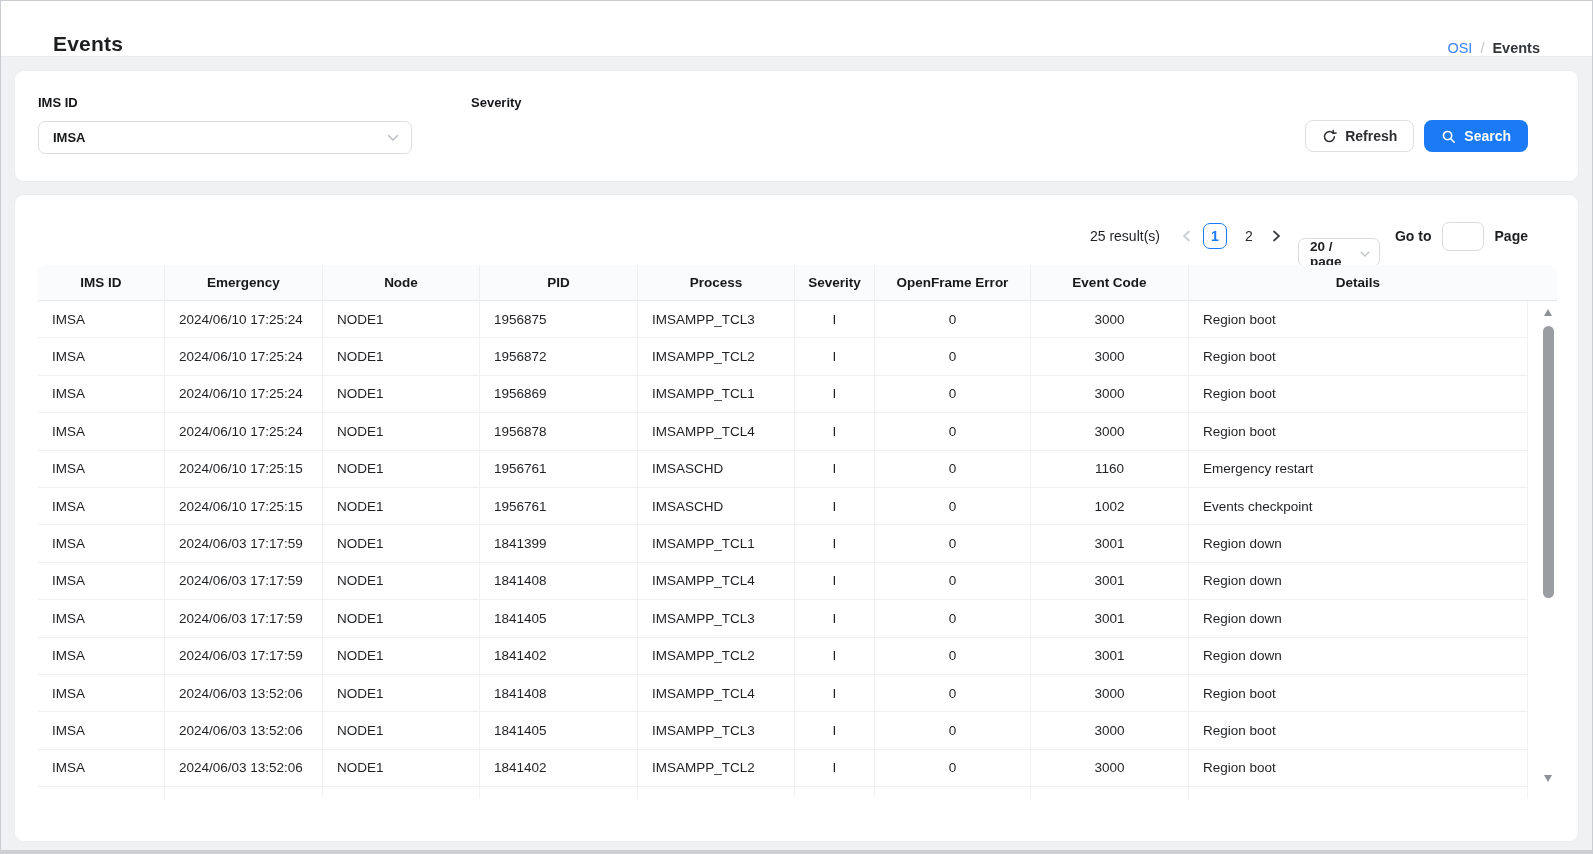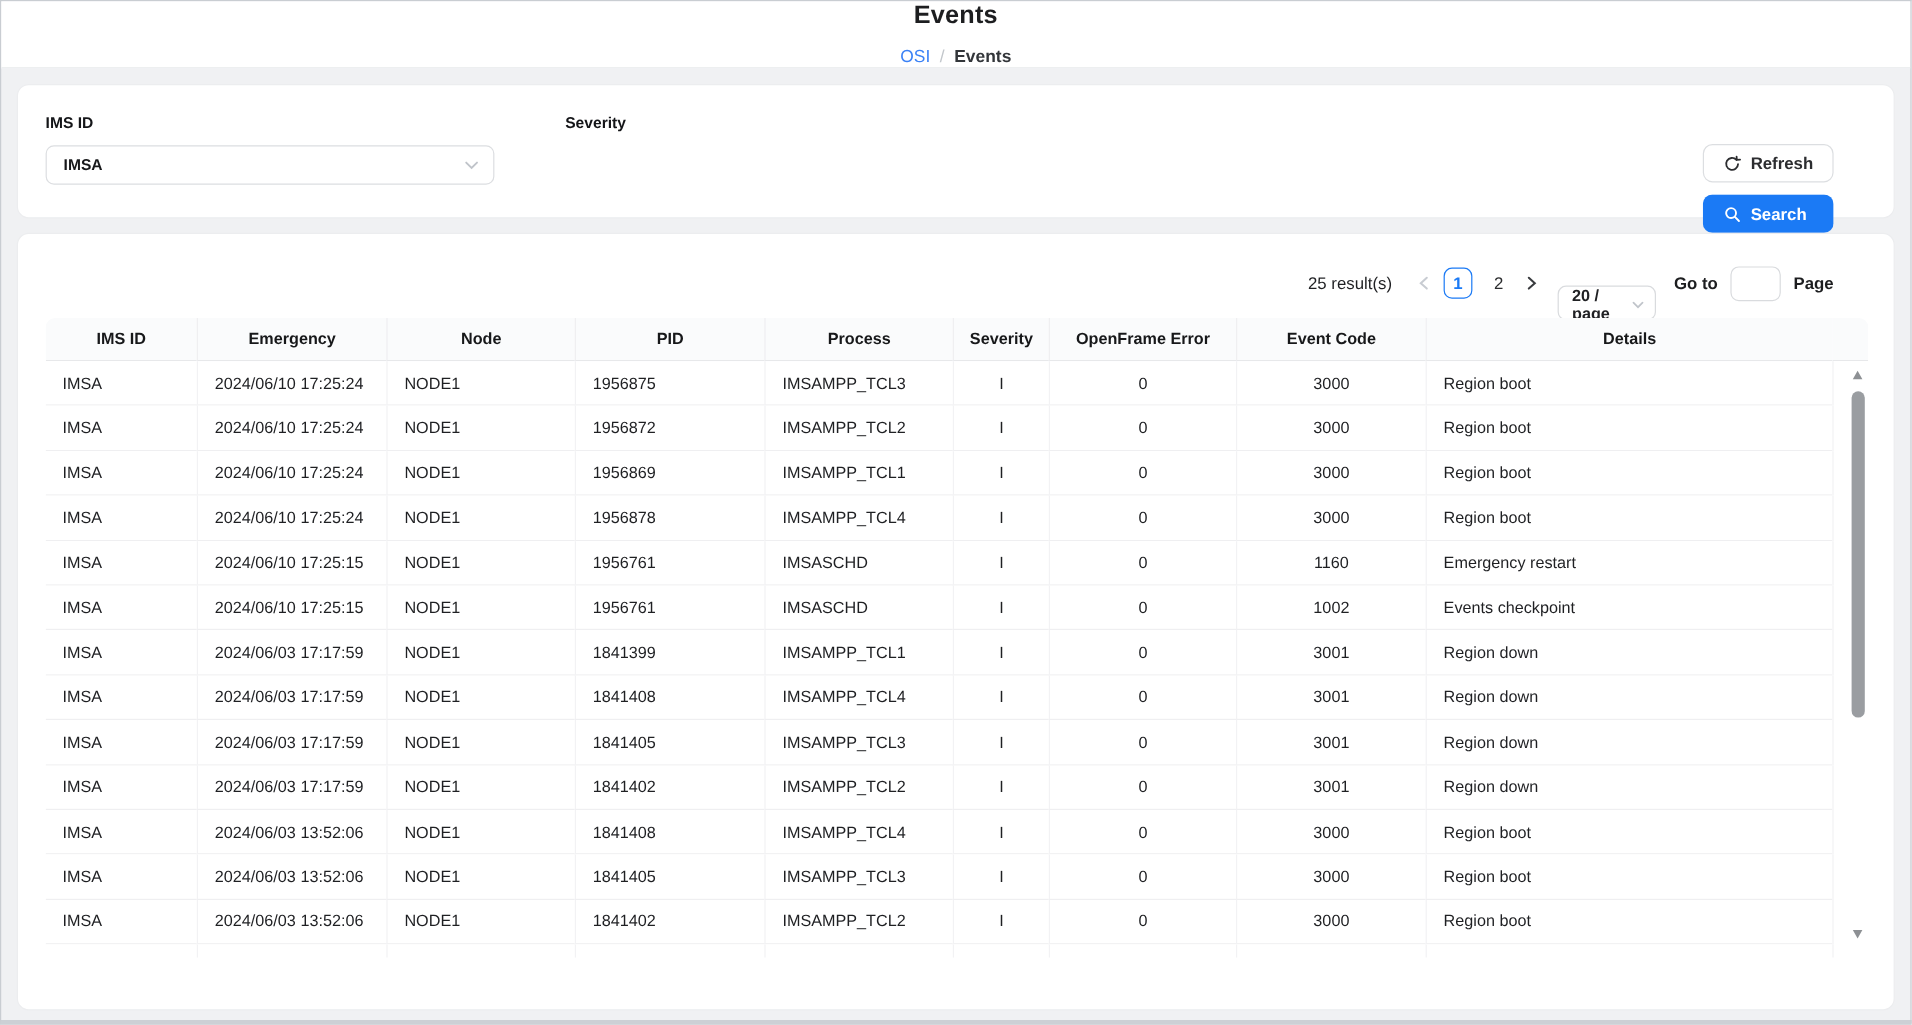--- a/index.html
+++ b/index.html
@@ -8,23 +8,22 @@
     font-family:"Liberation Sans", sans-serif;
     background:var(--page-bg,#f0f1f3);
     color:var(--text,#1d1e20);
     border:1px solid #c9cdd2;
     border-bottom:4px solid #ccd0d5;
   }
 
   
   .topbar {
     height:56px; background:#fff; border-bottom:1px solid #e9ebed;
-    display:flex; align-items:center; justify-content:space-between;
-    padding:0 33px;
-    flex-direction:column;
+    display:flex; align-items:flex-end; justify-content:space-between;
+    padding:0 52px;
   }
   .page-title { font-size:21px; font-weight:700; letter-spacing:.2px; }
   .breadcrumb { font-size:14.5px; display:flex; align-items:center; gap:8px; }
   .breadcrumb .parent { color:#3b82f6; }
   .breadcrumb .sep { color:#c2c6cb; }
   .breadcrumb .current { color:#33363a; font-weight:600; }
 
   
   .card {
     background:#fff; border:1px solid #ecedef; border-radius:10px;
@@ -40,21 +39,21 @@
   .filter-group.second { margin-left:59px; }
   .filter-label { font-size:13px; font-weight:700; color:#141518; margin-bottom:11px; }
   .select-box {
     height:33px; border:1px solid #dcdee1; border-radius:7px; background:#fff;
     display:flex; align-items:center; justify-content:space-between;
     padding:0 12px 0 14px; cursor:pointer;
   }
   .select-box .value { font-size:13px; font-weight:700; color:#17181a; }
   .w-ims { width:374px; }
   .w-sev { width:364px; }
-  .filter-actions { margin-left:auto; margin-top:25px; display:flex; gap:10px;flex-direction:column; }
+  .filter-actions { margin-left:auto; margin-top:25px; display:flex; gap:10px; }
   .btn {
     height:32px; border-radius:8px; display:flex; align-items:center; gap:8px;
     font-size:14px; cursor:pointer; padding:0 16px; border:1px solid transparent;
   }
   .btn-refresh { background:#fff; border-color:#dcdee1; color:#2c2d30; font-weight:600; }
   .btn-search { background:var(--accent,#1b7af5); color:#fff; font-weight:700; }
 
   
   .main-card { margin-top:12px; height:648px; padding:26px 25px 0 23px; }
 

